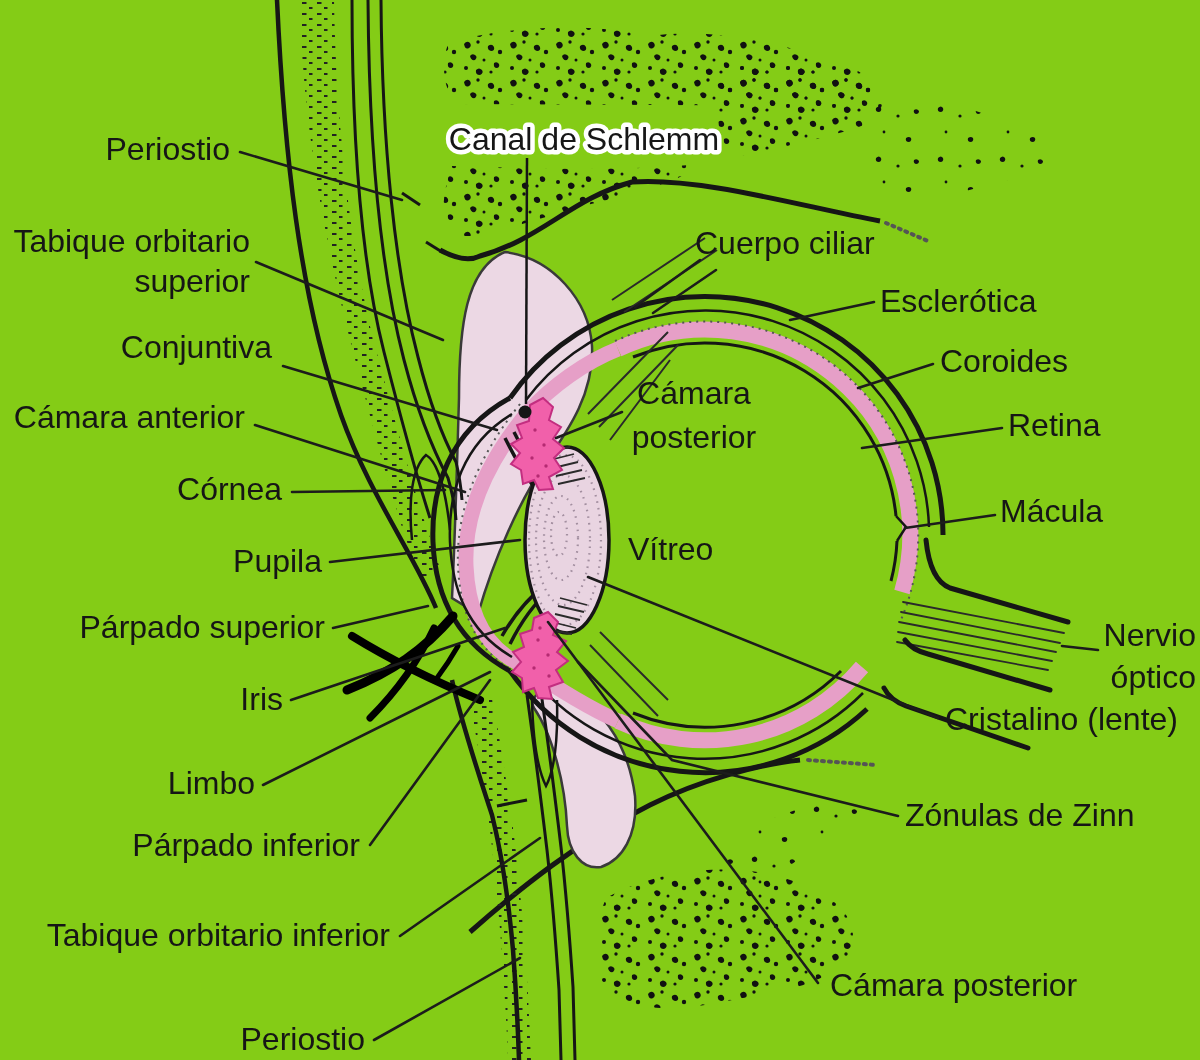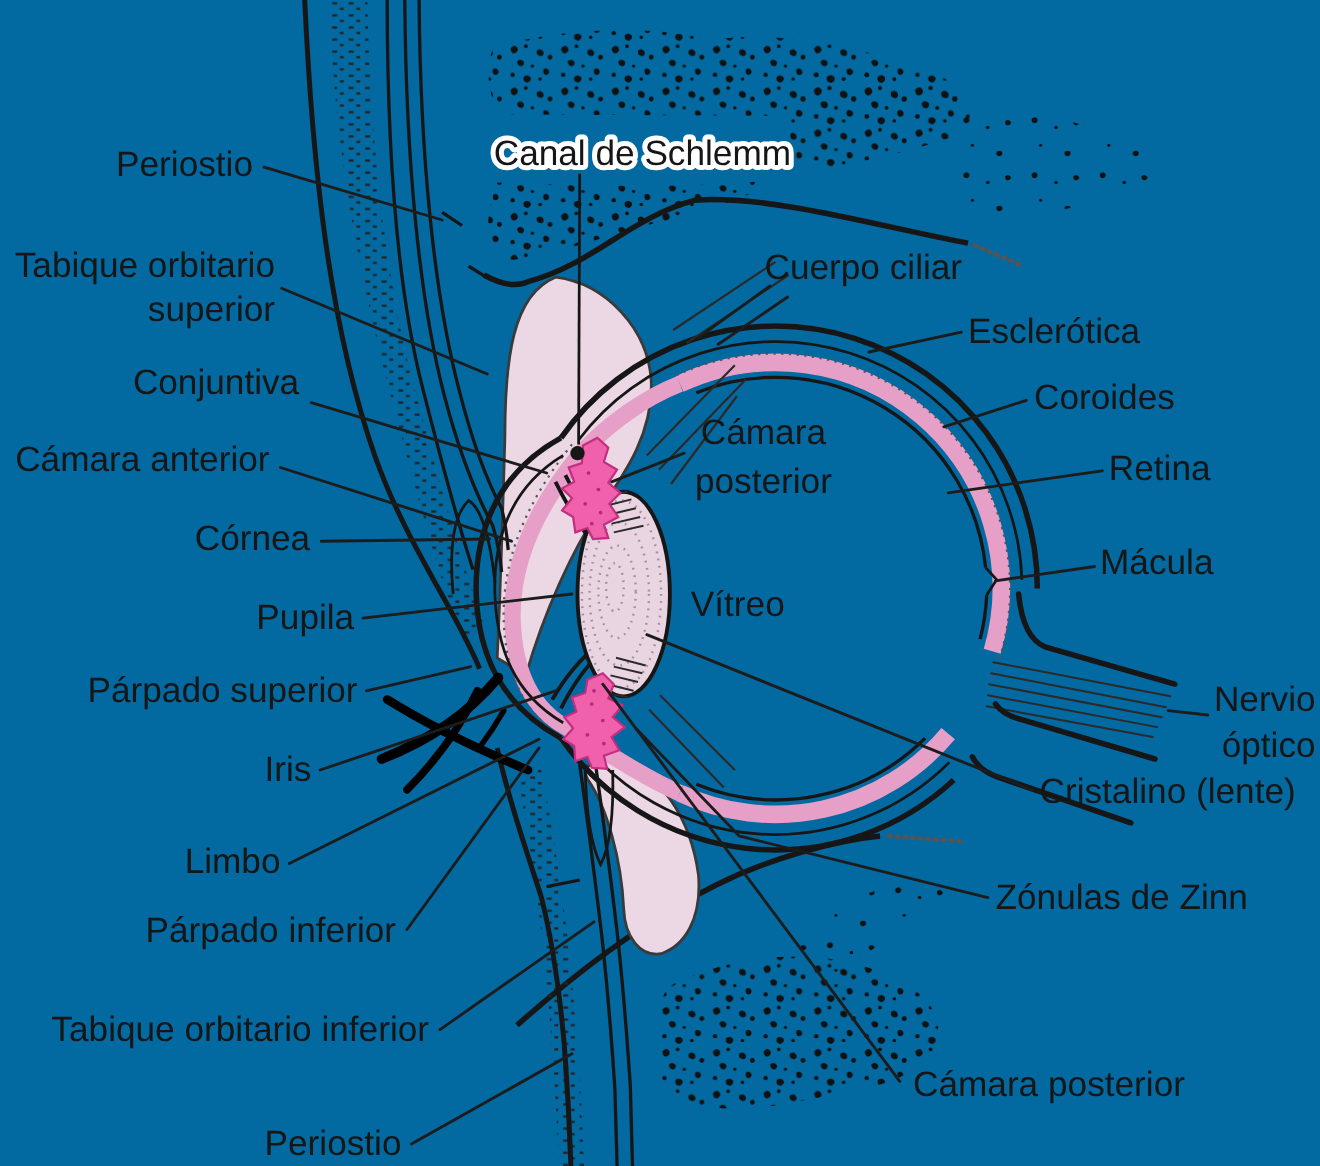--- a/index.html
+++ b/index.html
@@ -1,16 +1,16 @@
 <!DOCTYPE html>
 <html><head>
 <meta charset="utf-8">
 <style>
   html,body{margin:0;padding:0;background:#ffffff;}
-  .stage{position:relative;width:1200px;height:1060px;background:#0369a1;overflow:hidden;
+  .stage{position:relative;width:1200px;height:1060px;background:#84cc16;overflow:hidden;
          font-family:"Liberation Sans", sans-serif;}
   svg{display:block;}
   .lbl{font-family:"Liberation Sans", sans-serif;font-size:32px;fill:#161616;font-weight:400;}
   .halo{paint-order:stroke;stroke:#ffffff;stroke-width:9px;stroke-linejoin:round;}
   .ink{stroke:#161616;fill:none;}
   .leader{stroke:#1c1c1c;stroke-width:2.6;fill:none;stroke-linecap:round;}
   .pale{fill:#ecd8e4;}
   .band{stroke:#e69fc7;fill:none;}
   .hot{fill:#f160aa;stroke:#c32e80;stroke-width:2;}
   .lens{fill:#e9d4e1;stroke:#161616;stroke-width:3.5;}

